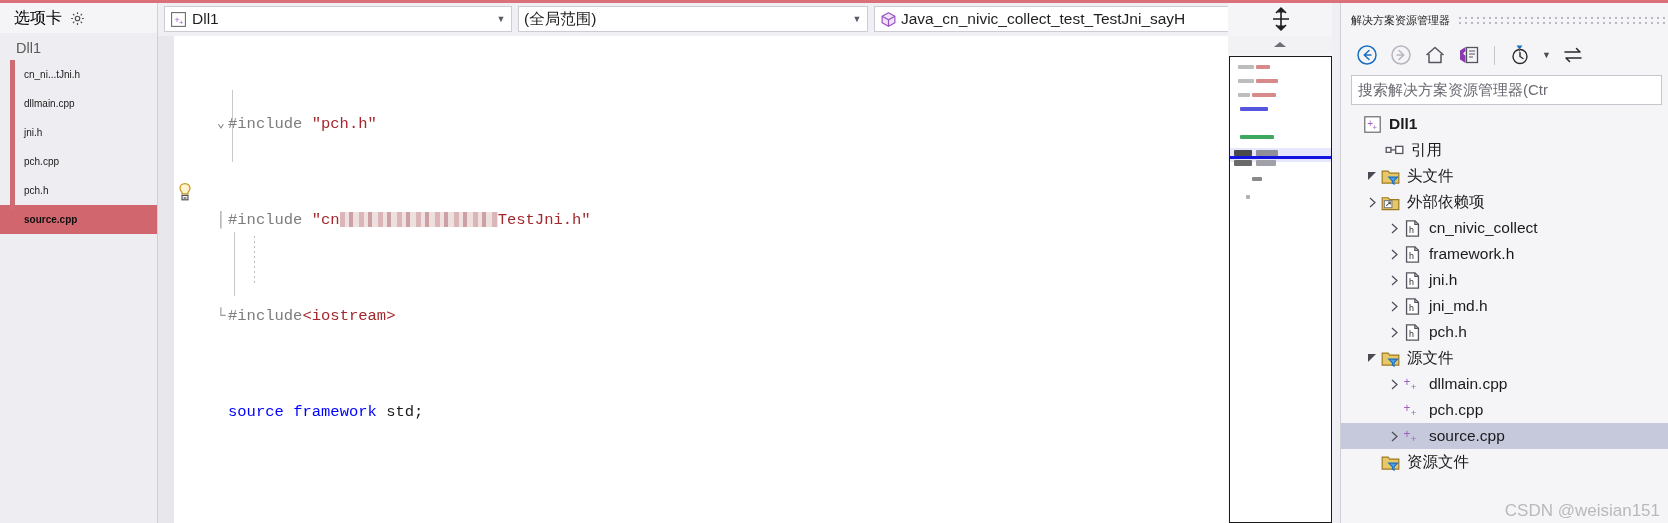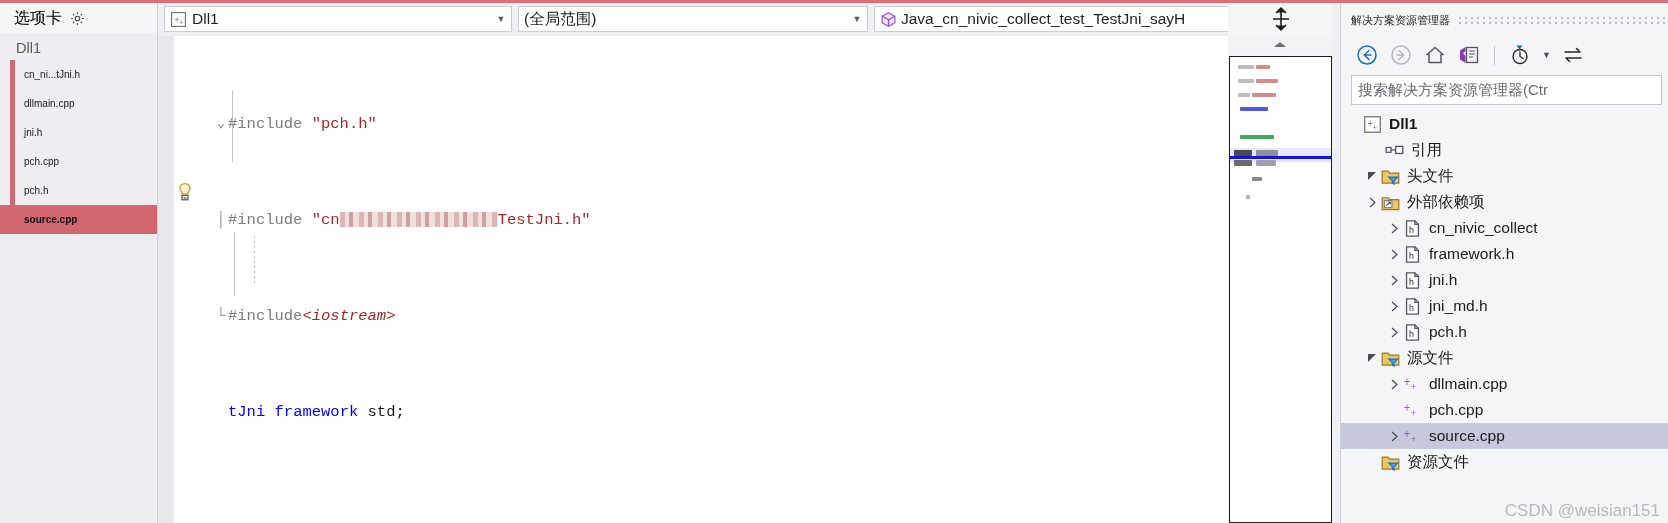--- a/index.html
+++ b/index.html
@@ -67,21 +67,21 @@
     padding-top:4px; white-space:pre;
   }
   .ln { height:24px; white-space:pre; }
   .fold {
     display:inline-block; width:14px; color:#6f6f6f; font-size:13px;
     text-align:center; vertical-align:top;
   }
   .vbar { display:inline-block; width:14px; color:#9a9a9a; text-align:center; vertical-align:top; }
   .c-pre   { color:#7d7d7d; }
   .c-str   { color:#a3272c; }
-  .c-inc   { color:#a3272c;font-style:italic; }
+  .c-inc   { color:#a3272c; }
   .c-kw    { color:#0000ff; }
   .c-plain { color:#1a1a1a;margin-top:36px; }
   .redact {
     display:inline-block; vertical-align:-3px; height:15px;
     background:
       repeating-linear-gradient(90deg,#d8b2b4 0 5px,#f0dfe0 5px 9px,#c99ca0 9px 13px,#eedede 13px 19px);
     border-radius:1px; opacity:.95;
   }
   .bracket-guide { position:absolute; left:74px; top:54px; width:1px; height:72px; background:#c8c8c8; }
   .brace-guide  { position:absolute; left:76px; top:196px; width:1px; height:64px; background:#c8c8c8; }
@@ -194,21 +194,21 @@
     <div class="brace-dots"></div>
 
     <div class="code-area">
       
       <div class="ln"><span class="fold">⌄</span><span class="c-pre">#include </span><span class="c-str">"pch.h"</span></div>
       
       <div class="ln"><span class="vbar">│</span><span class="c-pre">#include </span><span class="c-str">"cn</span><span class="redact" style="width:158px"></span><span class="c-str">TestJni.h"</span></div>
       
       <div class="ln"><span class="vbar">└</span><span class="c-pre">#include</span><span class="c-inc">&lt;iostream&gt;</span></div>
       
-      <div class="ln"><span class="fold"> </span><span class="c-kw">tJni</span><span class="c-plain"> </span><span class="c-kw">framework</span><span class="c-plain"> std;</span></div>
+      <div class="ln"><span class="fold"> </span><span class="c-kw">source</span><span class="c-plain"> </span><span class="c-kw">framework</span><span class="c-plain"> std;</span></div>
       
       <div class="ln">&nbsp;</div>
       
       
       
       
       
       
       
       

